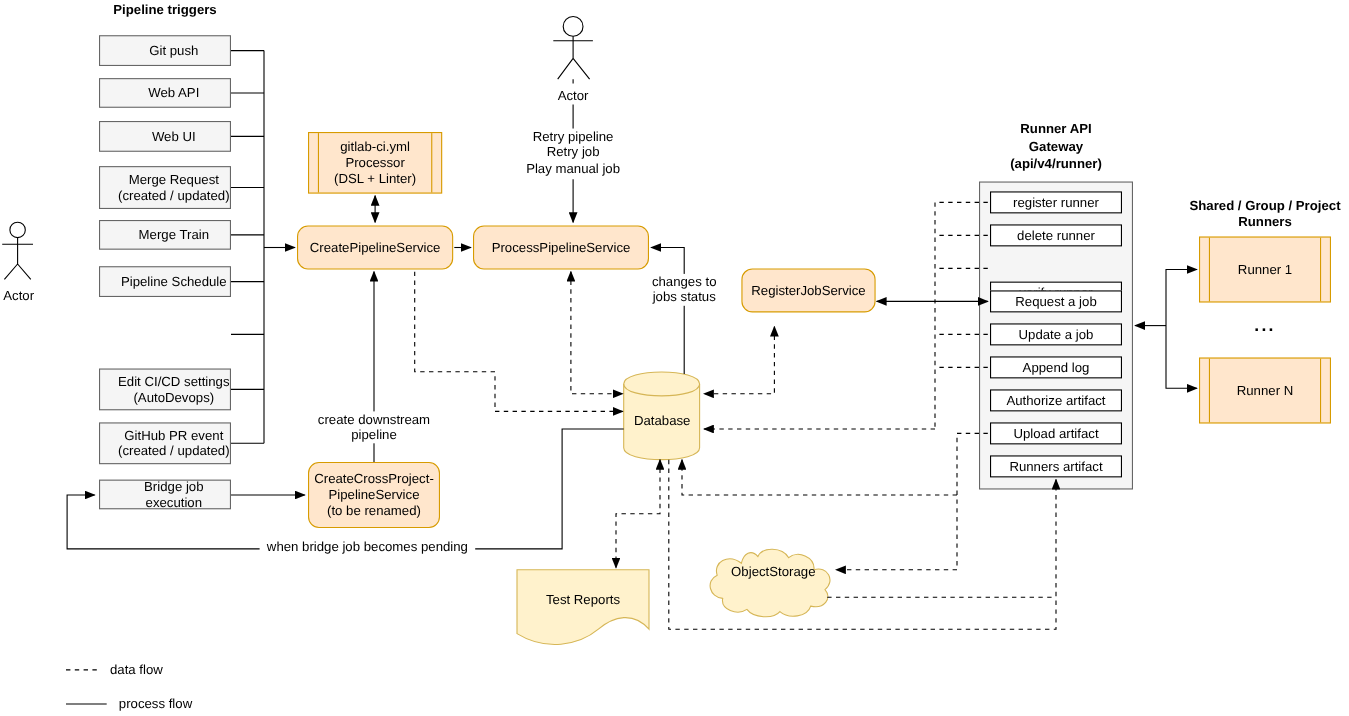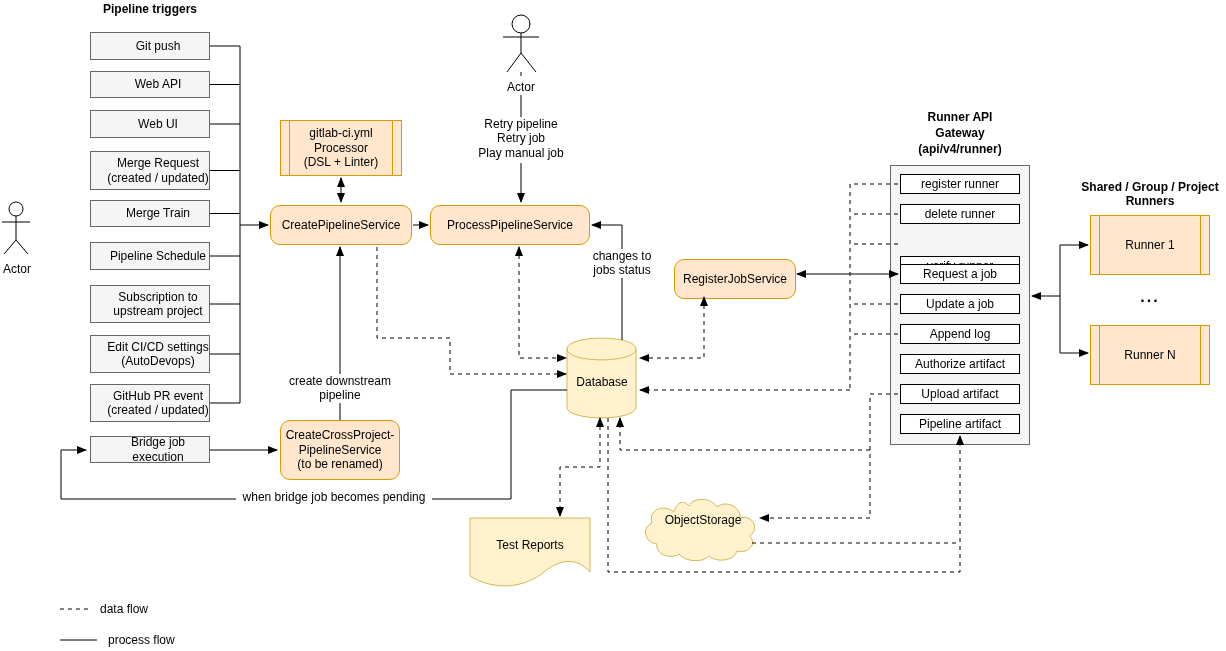--- a/index.html
+++ b/index.html
@@ -45,48 +45,46 @@
   <div class="abs lbl bold" style="left:1068px;top:180px;width:164px;">Shared / Group / Project
 Runners</div>
 
   <div class="abs box gray" style="left:90px;top:32px;width:120px;height:28px;">Git push</div>
   <div class="abs box gray" style="left:90px;top:71px;width:120px;height:27px;">Web API</div>
   <div class="abs box gray" style="left:90px;top:110px;width:120px;height:28px;text-align:right;">Web UI</div>
   <div class="abs box gray" style="left:90px;top:151px;width:120px;height:39px;">Merge Request
 (created / updated)</div>
   <div class="abs box gray" style="left:90px;top:200px;width:120px;height:27px;">Merge Train</div>
   <div class="abs box gray" style="left:90px;top:242px;width:120px;height:28px;">Pipeline Schedule</div>
-  <div class="abs box gray" style="left:90px;top:285px;width:120px;height:38px;">Subscription to
-upstream project</div>
   <div class="abs box gray" style="left:90px;top:335px;width:120px;height:38px;">Edit CI/CD settings
 (AutoDevops)</div>
   <div class="abs box gray" style="left:90px;top:384px;width:120px;height:38px;">GitHub PR event
 (created / updated)</div>
   <div class="abs box gray" style="left:90px;top:436px;width:120px;height:27px;">Bridge job execution</div>
 
   <div class="abs box orange process" style="left:280px;top:120px;width:122px;height:56px;">gitlab-ci.yml
 Processor
 (DSL + Linter)</div>
   <div class="abs box orange rounded" style="left:270px;top:205px;width:142px;height:40px;">CreatePipelineService</div>
   <div class="abs box orange rounded" style="left:430px;top:205px;width:160px;height:40px;">ProcessPipelineService</div>
-  <div class="abs box orange rounded" style="left:674px;top:259px;width:122px;height:40px;">RegisterJobService</div>
+  <div class="abs box orange rounded" style="left:674px;top:244px;width:122px;height:40px;">RegisterJobService</div>
   <div class="abs box orange rounded" style="left:280px;top:420px;width:120px;height:60px;">CreateCrossProject-
 PipelineService
 (to be renamed)</div>
 
   <div class="abs gray" style="left:890px;top:165px;width:140px;height:280px;"></div>
   <div class="abs box white-item" style="left:900px;top:174px;width:120px;height:20px;">register runner</div>
   <div class="abs box white-item" style="left:900px;top:204px;width:120px;height:20px;">delete runner</div>
   <div class="abs box white-item" style="left:900px;top:234px;width:120px;height:20px;margin-top:22px;">verify runner</div>
   <div class="abs box white-item" style="left:900px;top:264px;width:120px;height:20px;">Request a job</div>
   <div class="abs box white-item" style="left:900px;top:294px;width:120px;height:20px;">Update a job</div>
   <div class="abs box white-item" style="left:900px;top:324px;width:120px;height:20px;">Append log</div>
   <div class="abs box white-item" style="left:900px;top:354px;width:120px;height:20px;">Authorize artifact</div>
   <div class="abs box white-item" style="left:900px;top:384px;width:120px;height:20px;">Upload artifact</div>
-  <div class="abs box white-item" style="left:900px;top:414px;width:120px;height:20px;">Pipeline artifact</div>
+  <div class="abs box white-item" style="left:900px;top:414px;width:120px;height:20px;">Runners artifact</div>
 
   <div class="abs box orange process" style="left:1090px;top:215px;width:120px;height:60px;">Runner 1</div>
   <div class="abs lbl dots" style="left:1125px;top:287px;width:50px;">...</div>
   <div class="abs box orange process" style="left:1090px;top:325px;width:120px;height:60px;">Runner N</div>
 
   <svg id="wires" width="1226" height="651" viewBox="0 0 1226 651">
     <defs>
       <marker id="arr" viewBox="0 0 10 8" markerWidth="10" markerHeight="8" refX="9" refY="4" orient="auto-start-reverse" markerUnits="userSpaceOnUse">
         <path d="M0,0 L10,4 L0,8 Z" fill="#000"></path>
       </marker>

